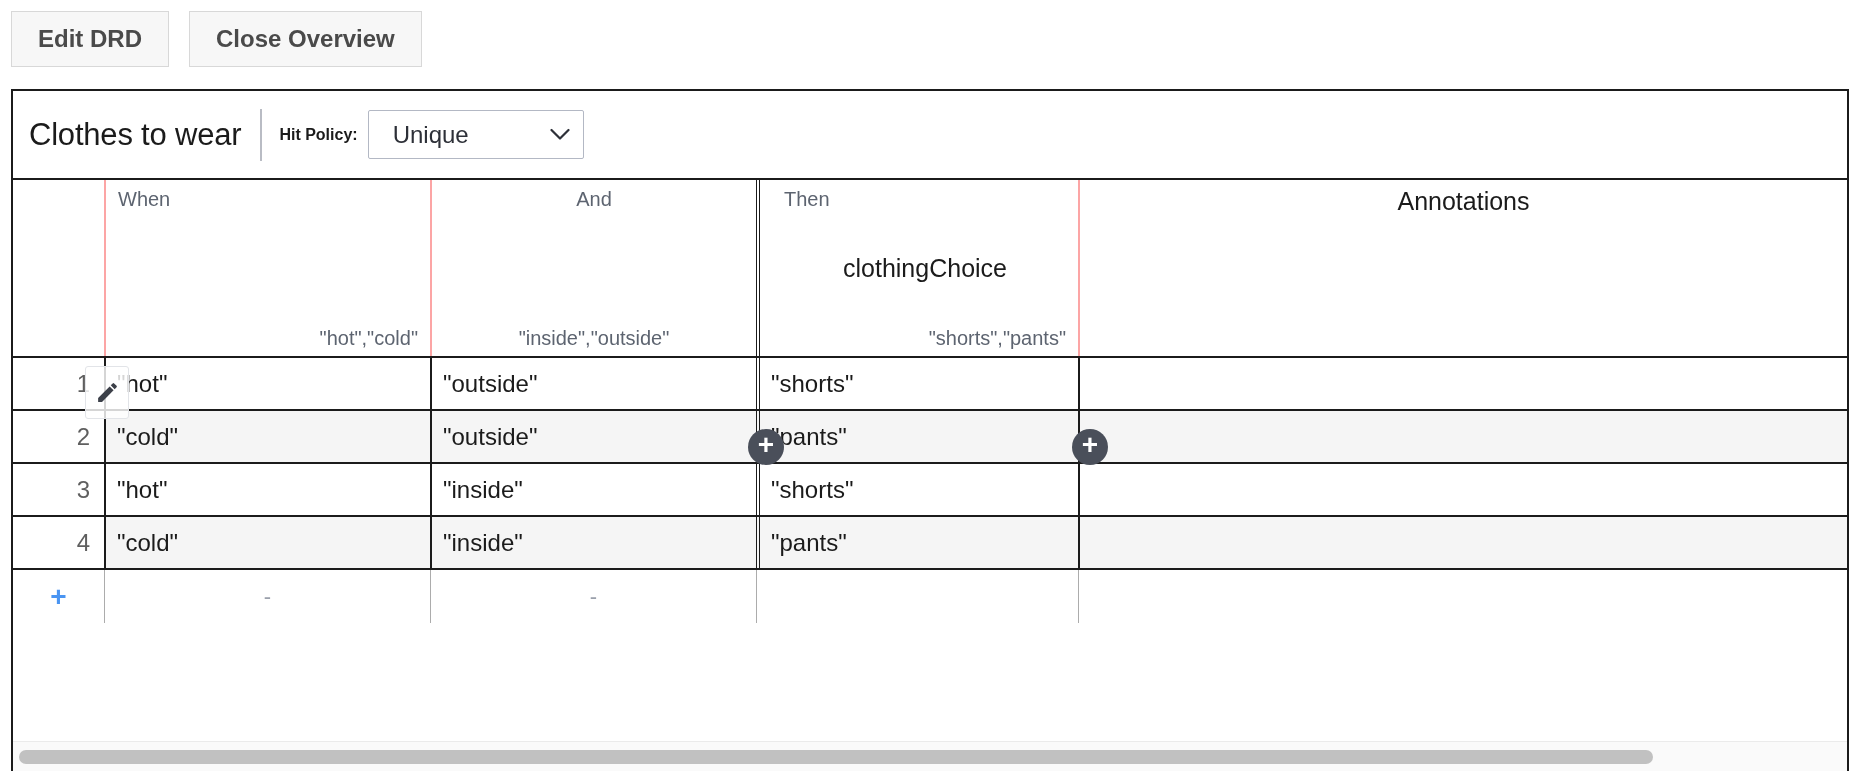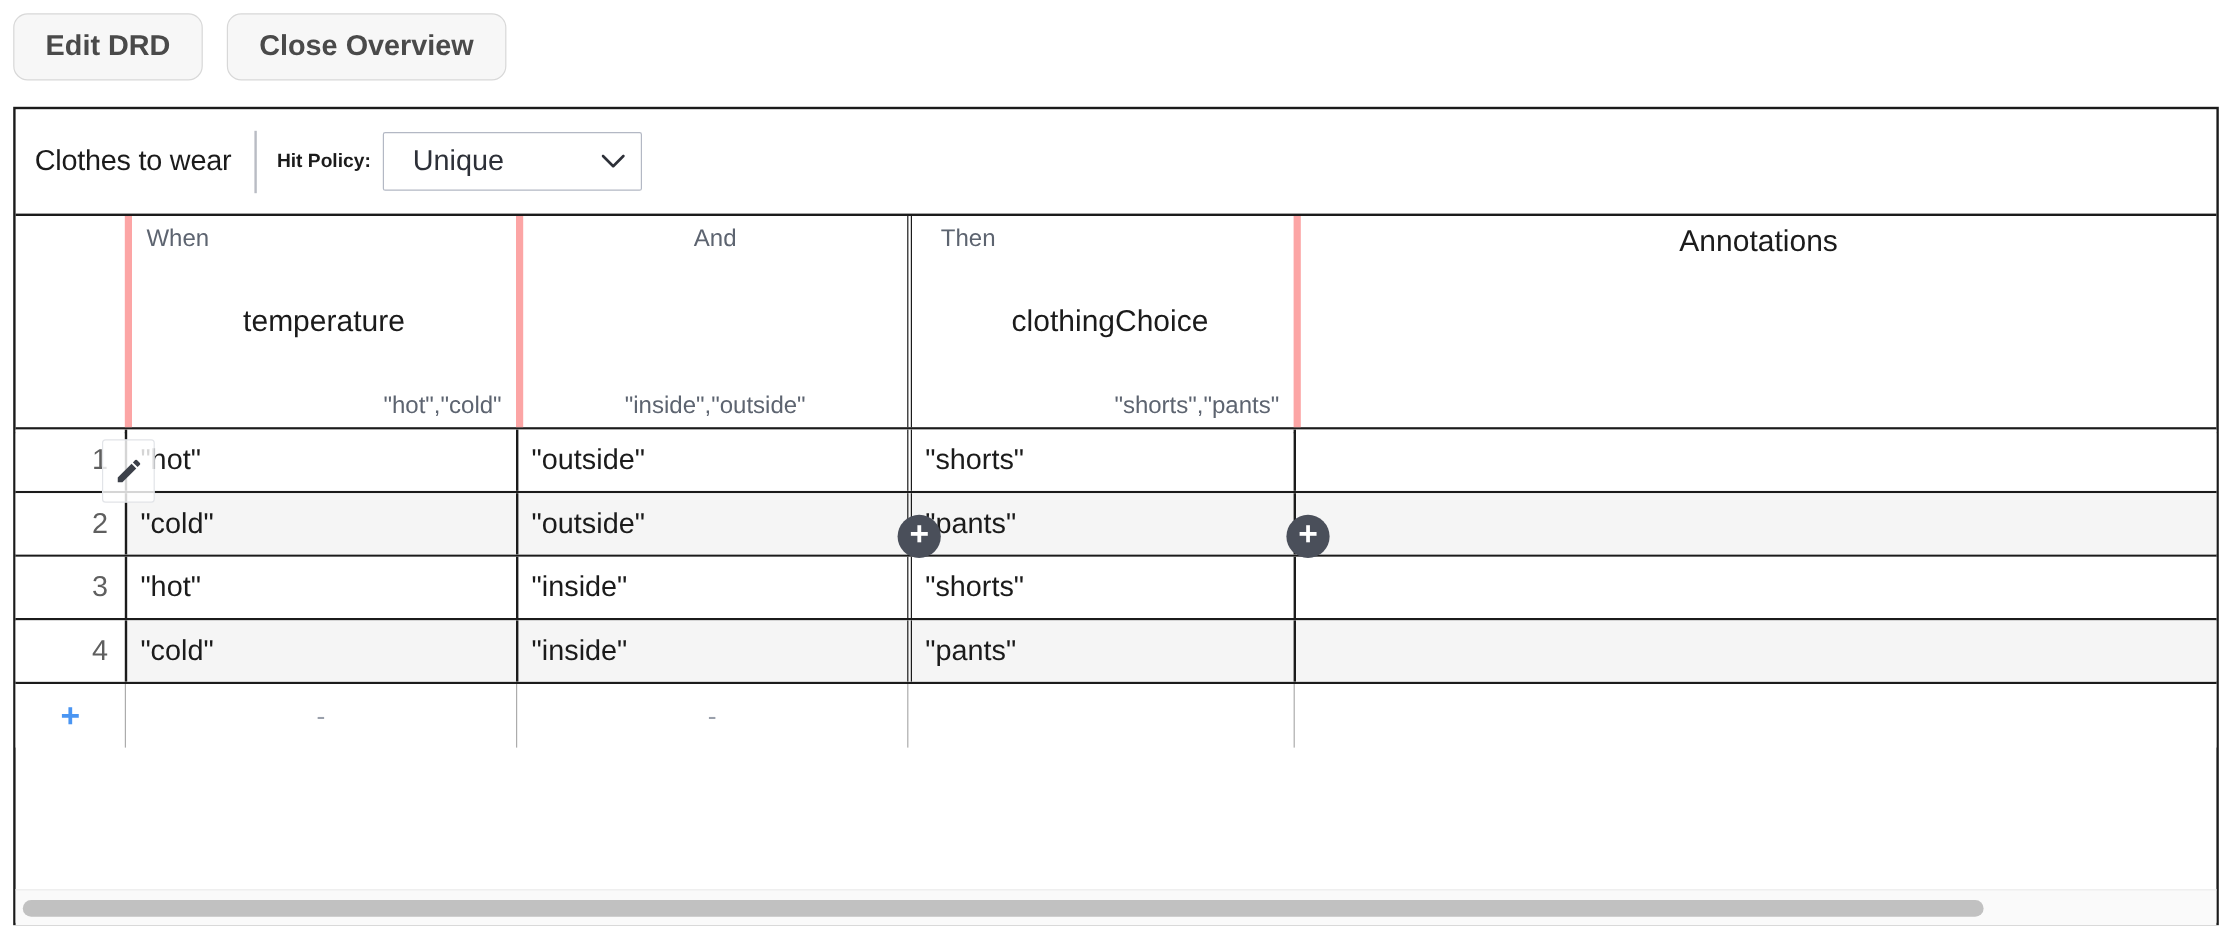--- a/index.html
+++ b/index.html
@@ -19,21 +19,21 @@
     position: absolute;
     left: 11px;
     top: 11px;
     display: flex;
     gap: 20px;
     align-items: flex-start;
   }
   .tb-btn {
     background: #f7f7f7;
     border: 1px solid #d8d8d8;
-    border-radius: 12px;
+    border-radius: 0;
     color: #4a4a4a;
     font-size: 24px;
     font-weight: bold;
     font-family: "Liberation Sans", sans-serif;
     padding: 14px 26px 15px 26px;
     line-height: 1.05;
     cursor: pointer;
     white-space: nowrap;
   }
 
@@ -51,21 +51,21 @@
   
   .dt-titlebar {
     position: relative;
     height: 89px;
     border-bottom: 2px solid #1b1b1b;
     display: flex;
     align-items: center;
     padding-left: 16px;
   }
   .dt-title {
-    font-size: 24px;
+    font-size: 31px;
     color: #1b1b1b;
     font-weight: normal;
     white-space: nowrap;
     letter-spacing: -0.2px;
   }
   .title-divider {
     width: 2px;
     height: 52px;
     background: #b9bcc4;
     margin: 0 17px 0 19px;
@@ -123,21 +123,21 @@
   }
 
   .col-idx   { width: 91px;  flex: 0 0 91px; }
   .col-when  { width: 326px; flex: 0 0 326px; }
   .col-and   { width: 326px; flex: 0 0 326px; align-items: center; }
   .col-then  { width: 322px; flex: 0 0 322px; }
   .col-annot { flex: 1 1 auto; }
 
   .hdr-cell {
     position: relative;
-    border-left: 6px solid #fca5a5;
+    border-left: 2px solid #fca5a5;
     padding: 9px 12px 8px 12px;
     display: flex;
     flex-direction: column;
     justify-content: space-between;
   }
   .hdr-cell.first { border-left: none; }
   .hdr-cell.thick-left { border-left: 4px double #1b1b1b; padding-left: 24px; }
 
   .hdr-kind {
     font-size: 20px;
@@ -299,21 +299,20 @@
     </div>
   </div>
 
   <div class="dt-grid">
 
     <div class="hdr-row">
       <div class="hdr-cell first col-idx"></div>
 
       <div class="hdr-cell col-when">
         <div class="hdr-kind">When</div>
-        <div class="hdr-name">temperature</div>
         <div class="hdr-values">"hot","cold"</div>
       </div>
 
       <div class="hdr-cell col-and">
         <div class="hdr-kind">And</div>
         <div class="hdr-values">"inside","outside"</div>
       </div>
 
       <div class="hdr-cell thick-left col-then">
         <div class="hdr-kind">Then</div>

